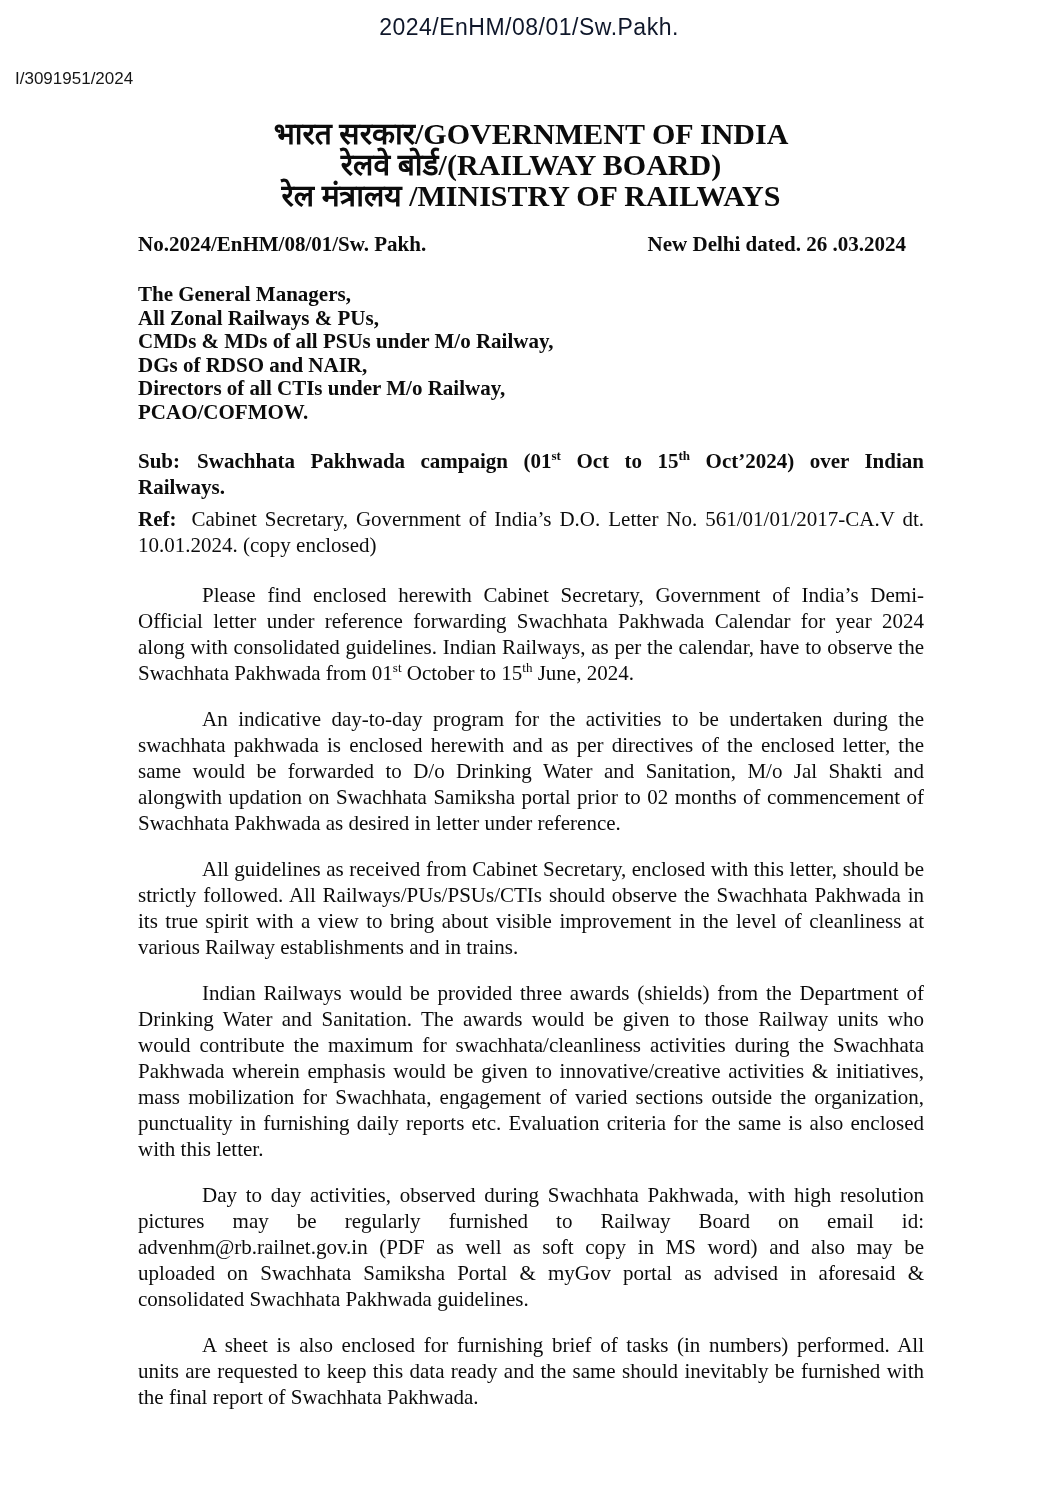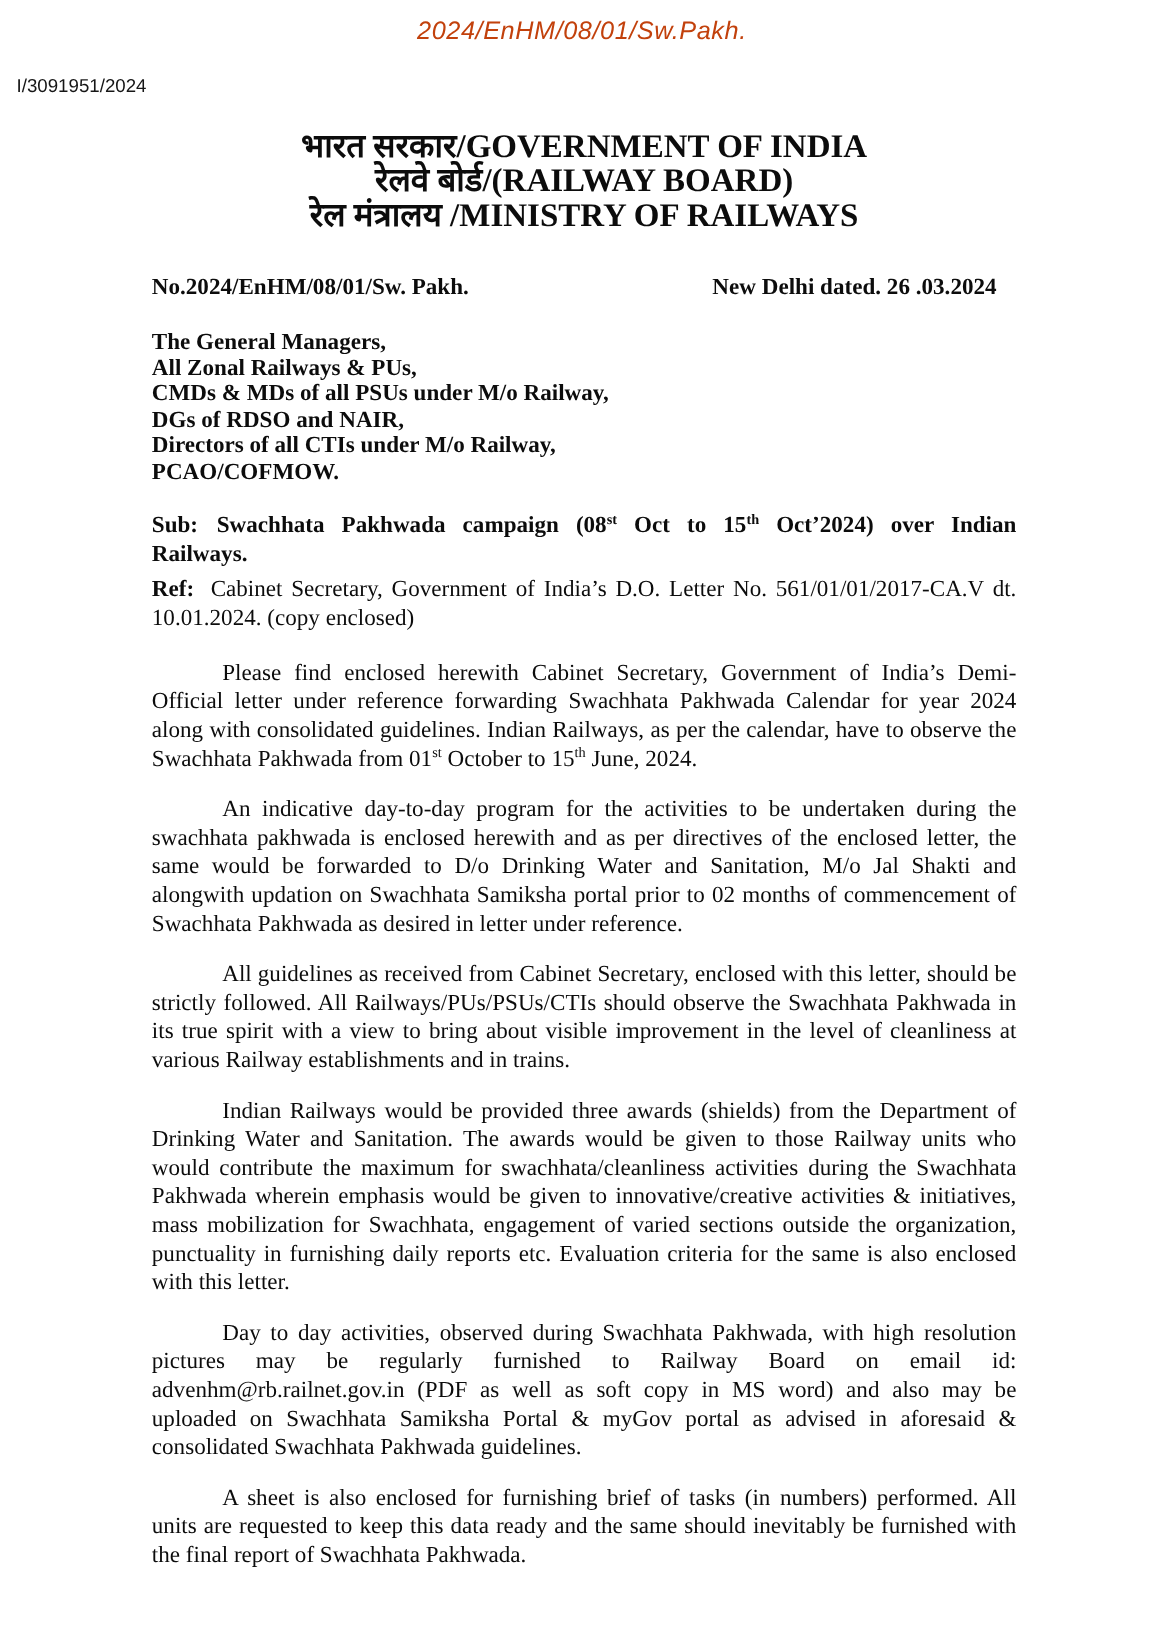--- a/index.html
+++ b/index.html
@@ -17,22 +17,21 @@
   }
   .efile-header {
     position: absolute;
     top: 14px;
     left: 0;
     right: 0;
     text-align: center;
     font-family: "Liberation Sans", "DejaVu Sans", sans-serif;
     font-size: 23px;
     letter-spacing: 0.5px;
-    color: #c2410c;
-    font-style: italic;
+    color: #0f172a;
   }
   .efile-id {
     position: absolute;
     top: 69px;
     left: 15px;
     font-family: "Liberation Sans", "DejaVu Sans", sans-serif;
     font-size: 17px;
     color: #161616;
     text-align: right;
   }
@@ -45,21 +44,21 @@
   }
   .letterhead {
     text-align: center;
     font-weight: bold;
     font-size: 30px;
     line-height: 31px;
   }
   .ref-row {
     display: flex;
     justify-content: space-between;
-    margin-top: 36px;
+    margin-top: 20px;
     font-weight: bold;
     font-size: 21px;
     line-height: 26px;
   }
   .ref-row .date { margin-right: 18px; }
   .addressees {
     margin-top: 26px;
     font-weight: bold;
     font-size: 21px;
     line-height: 23.5px;
@@ -118,21 +117,21 @@
     <div class="addressees">
       <div>The General Managers,</div>
       <div>All Zonal Railways &amp; PUs,</div>
       <div>CMDs &amp; MDs of all PSUs under M/o Railway,</div>
       <div>DGs of RDSO and NAIR,</div>
       <div>Directors of all CTIs under M/o Railway,</div>
       <div>PCAO/COFMOW.</div>
     </div>
 
     <p class="subject">
-      <span class="label">Sub:</span><span><span>Swachhata Pakhwada campaign (08</span><sup>st</sup><span> Oct to 15</span><sup>th</sup><span> Oct’2024) over Indian Railways.</span></span>
+      <span class="label">Sub:</span><span><span>Swachhata Pakhwada campaign (01</span><sup>st</sup><span> Oct to 15</span><sup>th</sup><span> Oct’2024) over Indian Railways.</span></span>
     </p>
 
     <p class="ref-para">
       <span class="label">Ref:</span><span>Cabinet Secretary, Government of India’s D.O. Letter No. 561/01/01/2017-CA.V dt. 10.01.2024. (copy enclosed)</span>
     </p>
 
     <div class="letter-body">
       <p><span>Please find enclosed herewith Cabinet Secretary, Government of India’s Demi-Official letter under reference forwarding Swachhata Pakhwada Calendar for year 2024 along with consolidated guidelines. Indian Railways, as per the calendar, have to observe the Swachhata Pakhwada from 01</span><sup>st</sup><span> October to 15</span><sup>th</sup><span> June, 2024.</span></p>
       <p><span>An indicative day-to-day program for the activities to be undertaken during the swachhata pakhwada is enclosed herewith and as per directives of the enclosed letter, the same would be forwarded to D/o Drinking Water and Sanitation, M/o Jal Shakti and alongwith updation on Swachhata Samiksha portal prior to 02 months of commencement of Swachhata Pakhwada as desired in letter under reference.</span></p>
       <p><span>All guidelines as received from Cabinet Secretary, enclosed with this letter, should be strictly followed. All Railways/PUs/PSUs/CTIs should observe the Swachhata Pakhwada in its true spirit with a view to bring about visible improvement in the level of cleanliness at various Railway establishments and in trains.</span></p>

